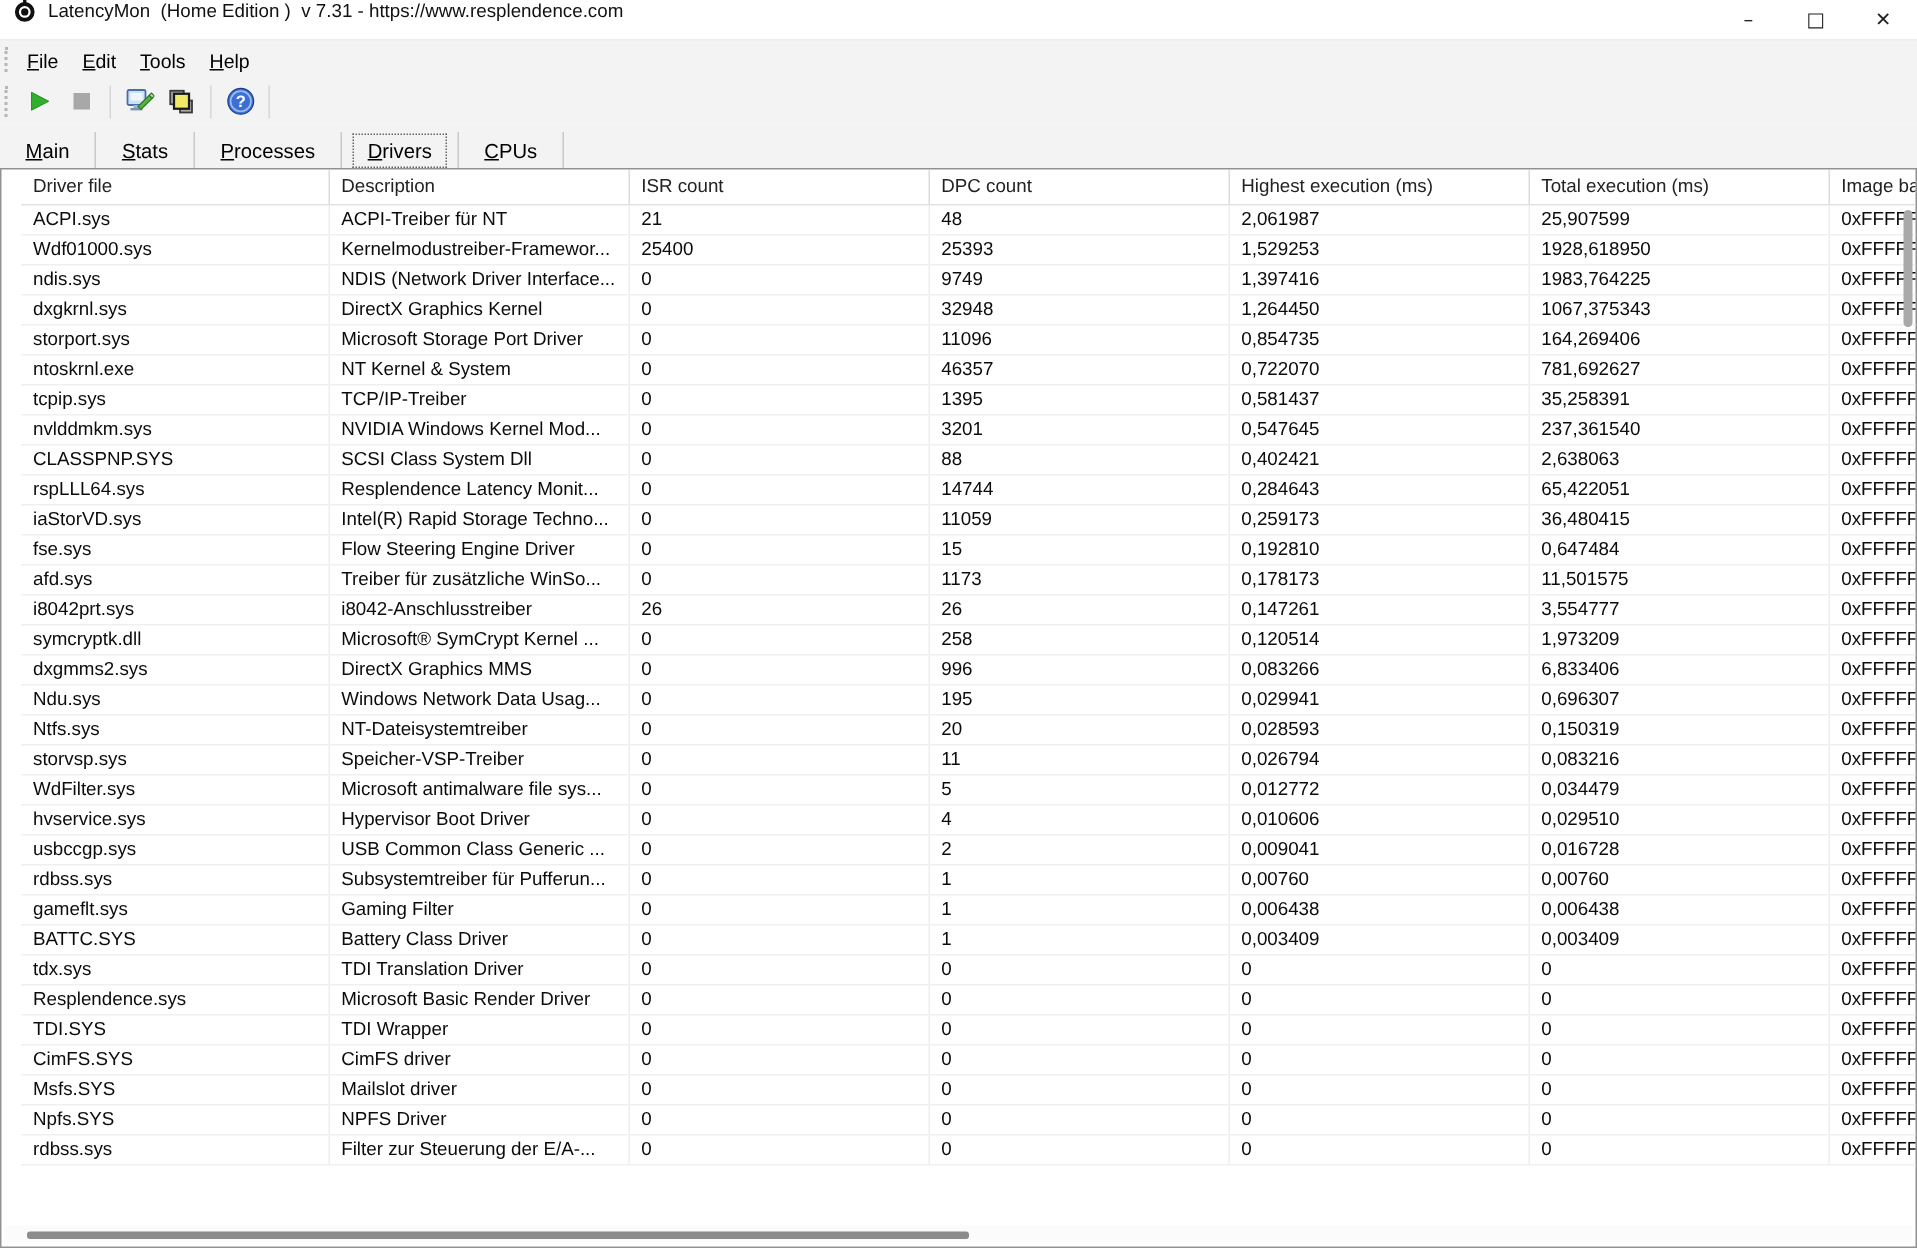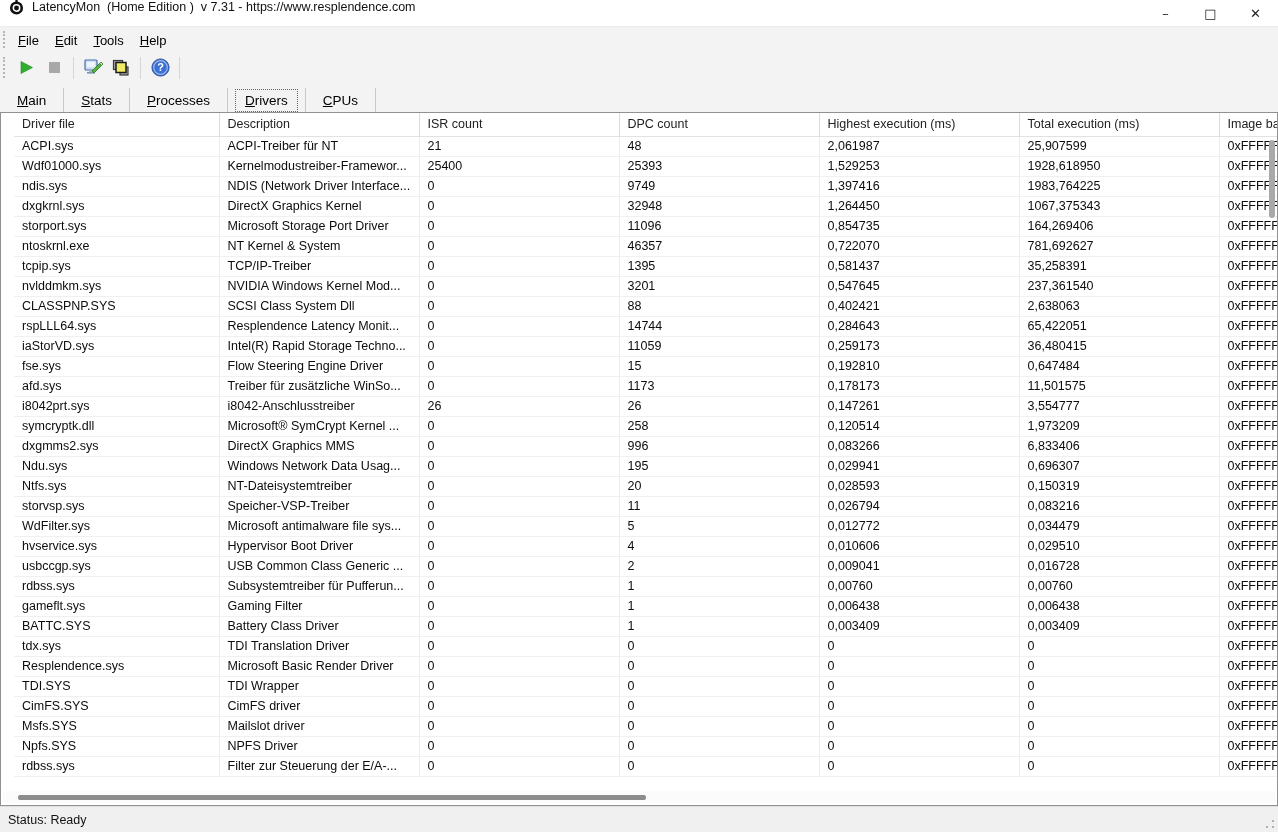--- a/index.html
+++ b/index.html
@@ -454,18 +454,14 @@
     <td>0xFFFFF</td>
   </tr>
         </tbody>
     </table>
     <div class="vscroll"></div>
     <div class="hscroll-track">
       <div class="hscroll-thumb"></div>
     </div>
   </div>
 
-  <div class="statusbar">
-    <span class="status-text">Status: Ready</span>
-    <div class="resize-grip"></div>
-  </div>
 
 </div>
 
 </body></html>

